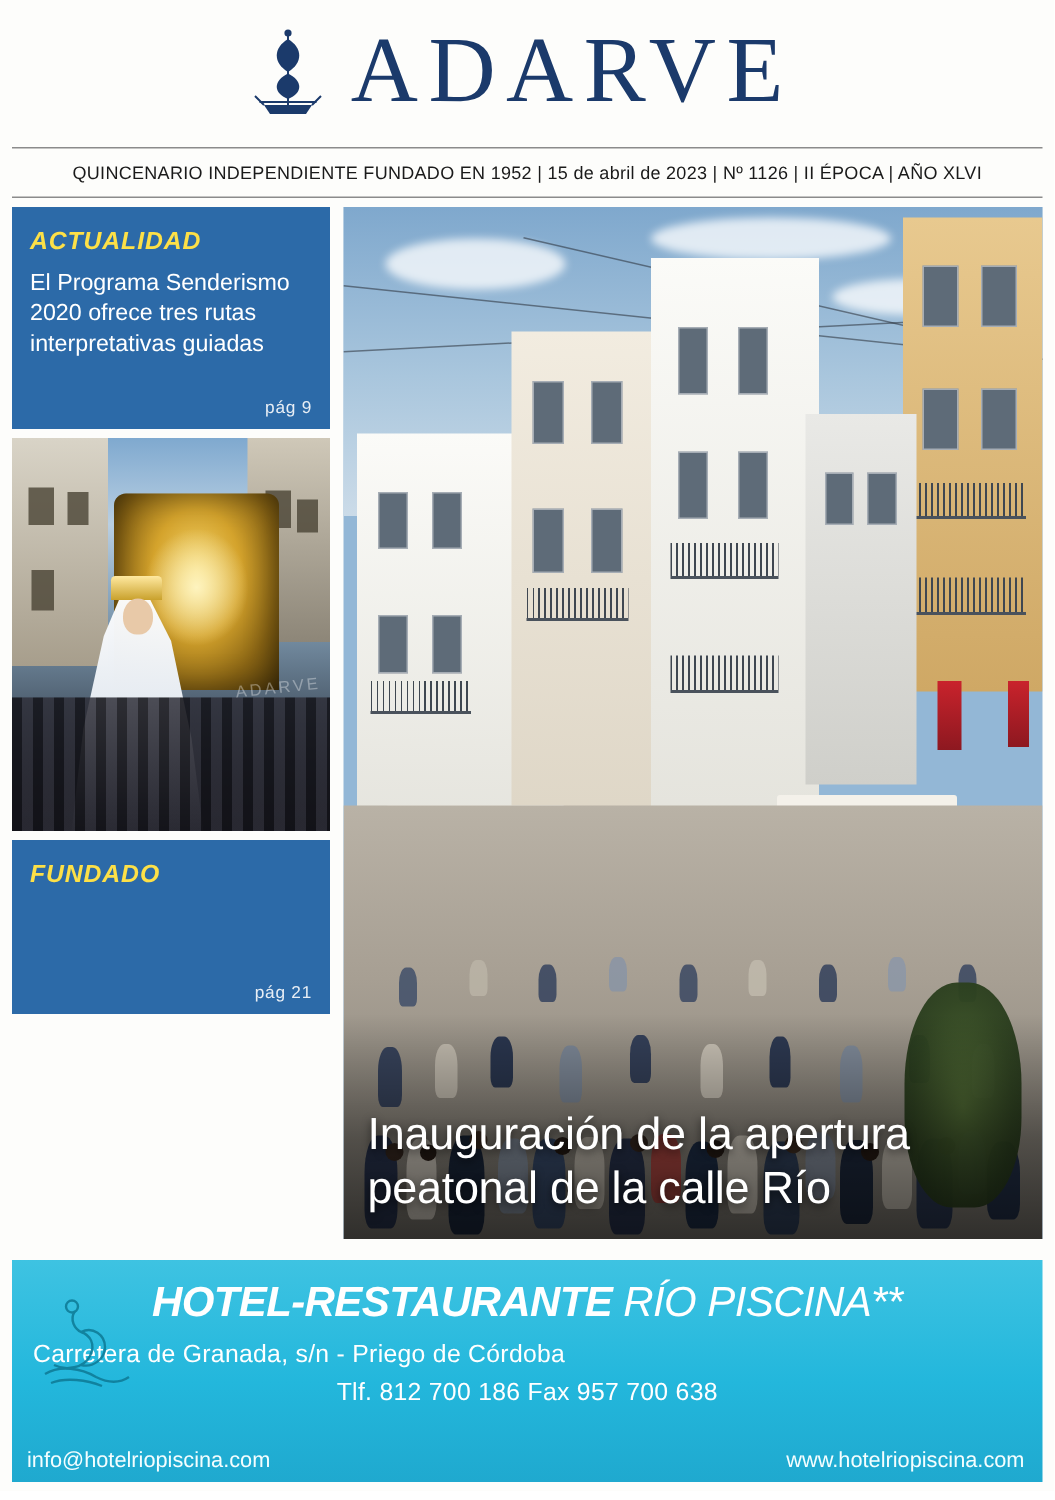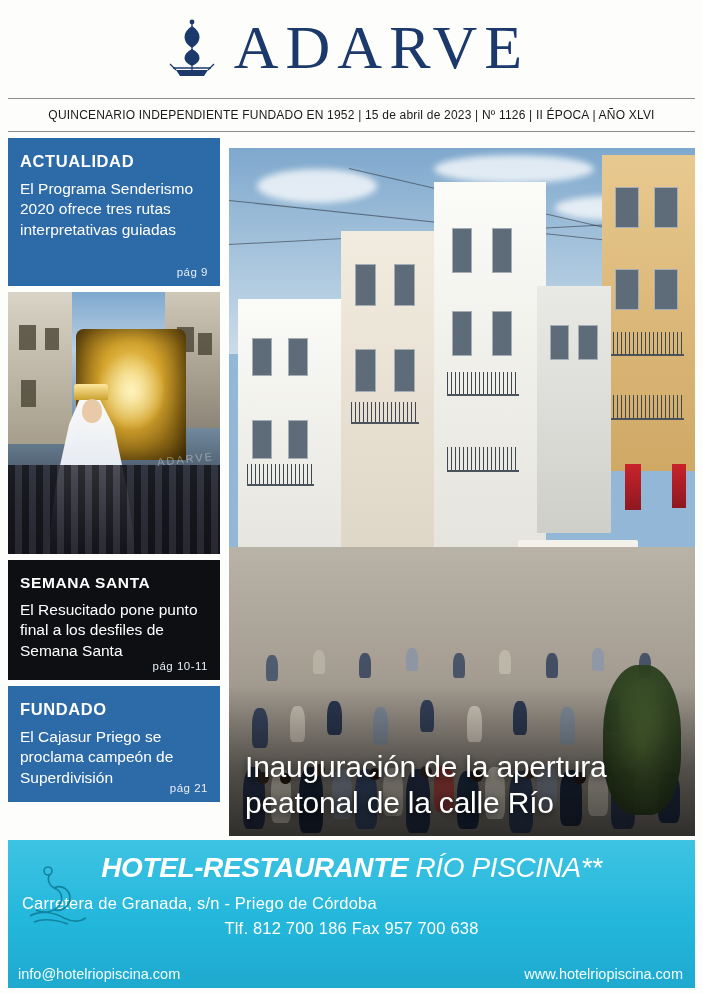--- a/index.html
+++ b/index.html
@@ -77,41 +77,41 @@
   }
   .left-col {
     width: 212px;
     display: flex;
     flex-direction: column;
     gap: 6px;
   }
   .right-col {
     flex: 1;
     position: relative;
-    margin-top: 10px;
   }
 
   
   .teaser {
     background: #2f6ca8;
     color: #ffffff;
     padding: 14px 12px 10px 12px;
     box-sizing: border-box;
     position: relative;
   }
   .teaser.act { height: 148px; background: #2c6aa8; }
   .teaser.santa { height: 120px; background: #0d0f12; }
   .teaser.dep { height: 116px; background: #2c6aa8; }
 
   .teaser-kicker {
     font-size: 16.5px;
     font-weight: bold;
     letter-spacing: 0.6px;
     margin: 0 0 8px 0;
-    color: #ffffff;
+    color: #fde047;
+    font-style: italic;
   }
   .teaser.santa .teaser-kicker { font-size: 15.5px; }
   .teaser-text {
     font-size: 15.5px;
     line-height: 1.32;
     font-weight: 400;
     color: #ffffff;
   }
   .teaser-page {
     position: absolute;
@@ -390,29 +390,23 @@
           <div class="proc-window" style="left:60%;top:30%;width:26%;height:16%"></div>
         </div>
         <div class="proc-gold"></div>
         <div class="proc-virgin"></div>
         <div class="proc-crown"></div>
         <div class="proc-face"></div>
         <div class="proc-crowd"></div>
         <div class="proc-watermark">ADARVE</div>
       </div>
 
-      <div class="teaser santa">
-        <div class="teaser-kicker">SEMANA SANTA</div>
-        <div class="teaser-text">El Resucitado pone punto final a los desfiles de Semana Santa</div>
-        <div class="teaser-page">pág 10-11</div>
-      </div>
 
       <div class="teaser dep">
         <div class="teaser-kicker">FUNDADO</div>
-        <div class="teaser-text">El Cajasur Priego se proclama campeón de Superdivisión</div>
         <div class="teaser-page">pág  21</div>
       </div>
 
     </div>
 
     <div class="right-col">
       <div class="main-photo">
         <div class="mp-sky"></div>
         <div class="mp-cloud" style="left:6%;top:3%;width:120px;height:34px"></div>
         <div class="mp-cloud" style="left:44%;top:1%;width:160px;height:28px"></div>

